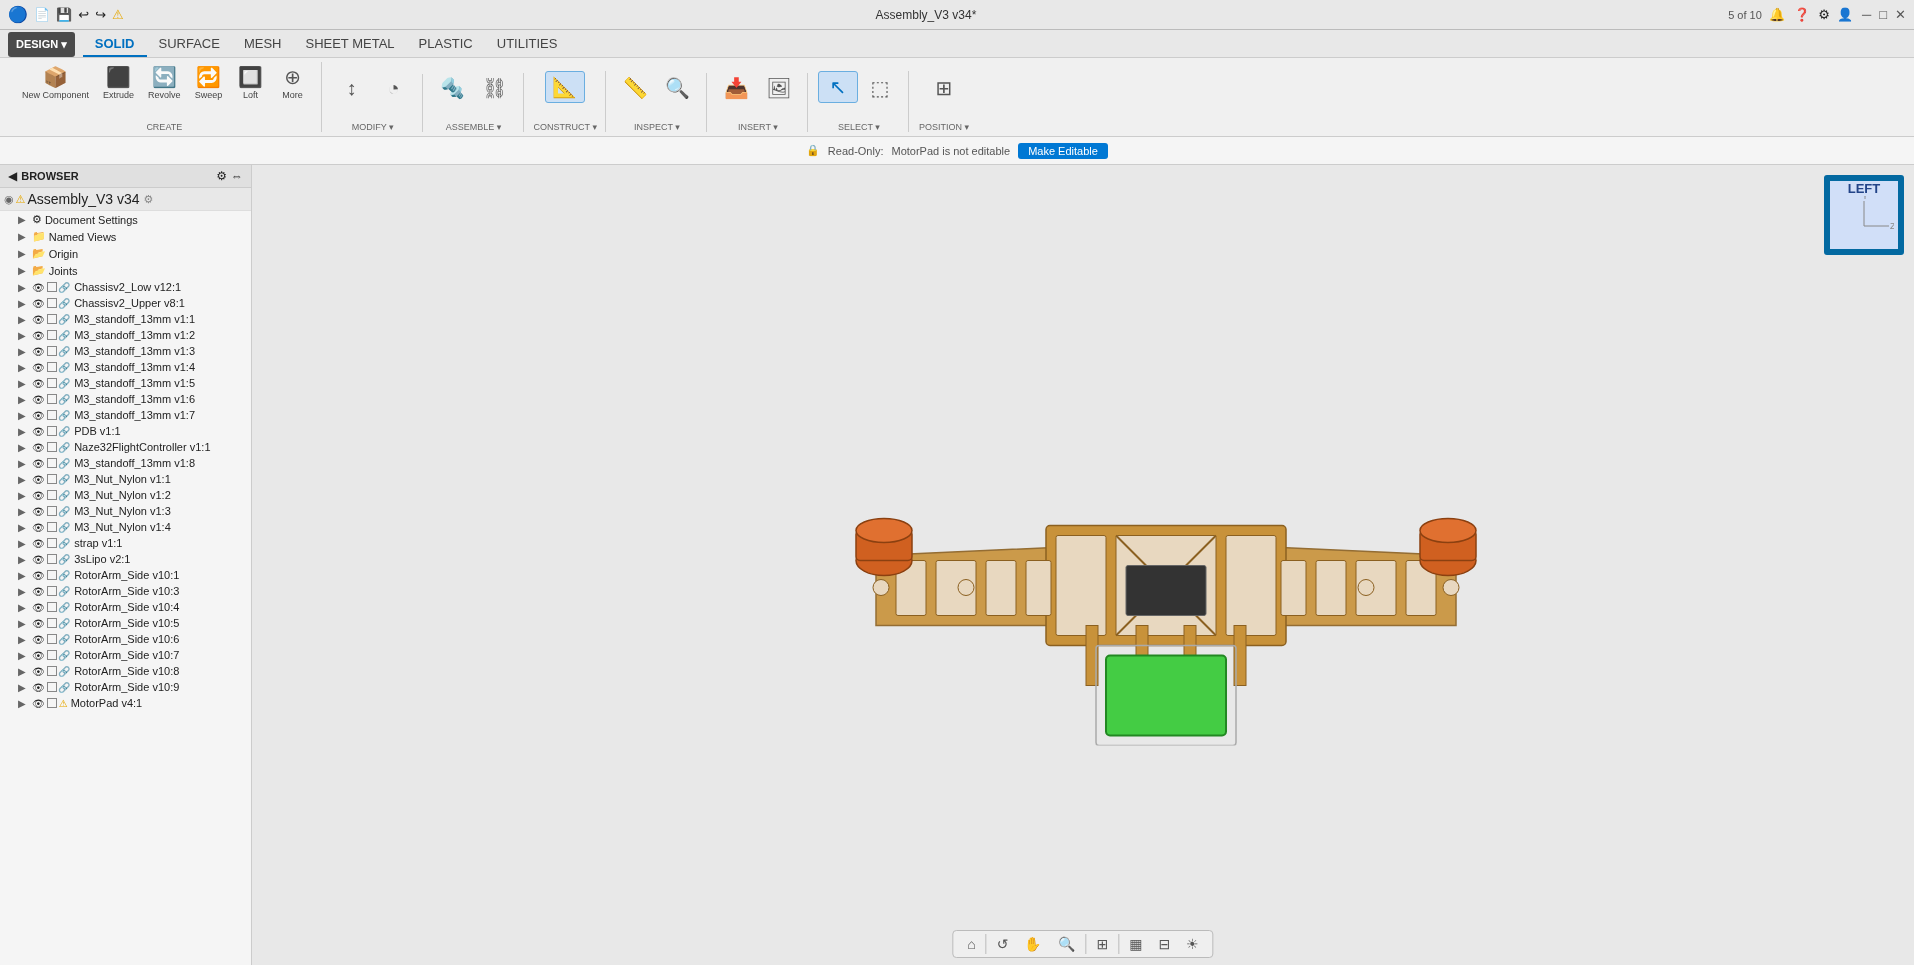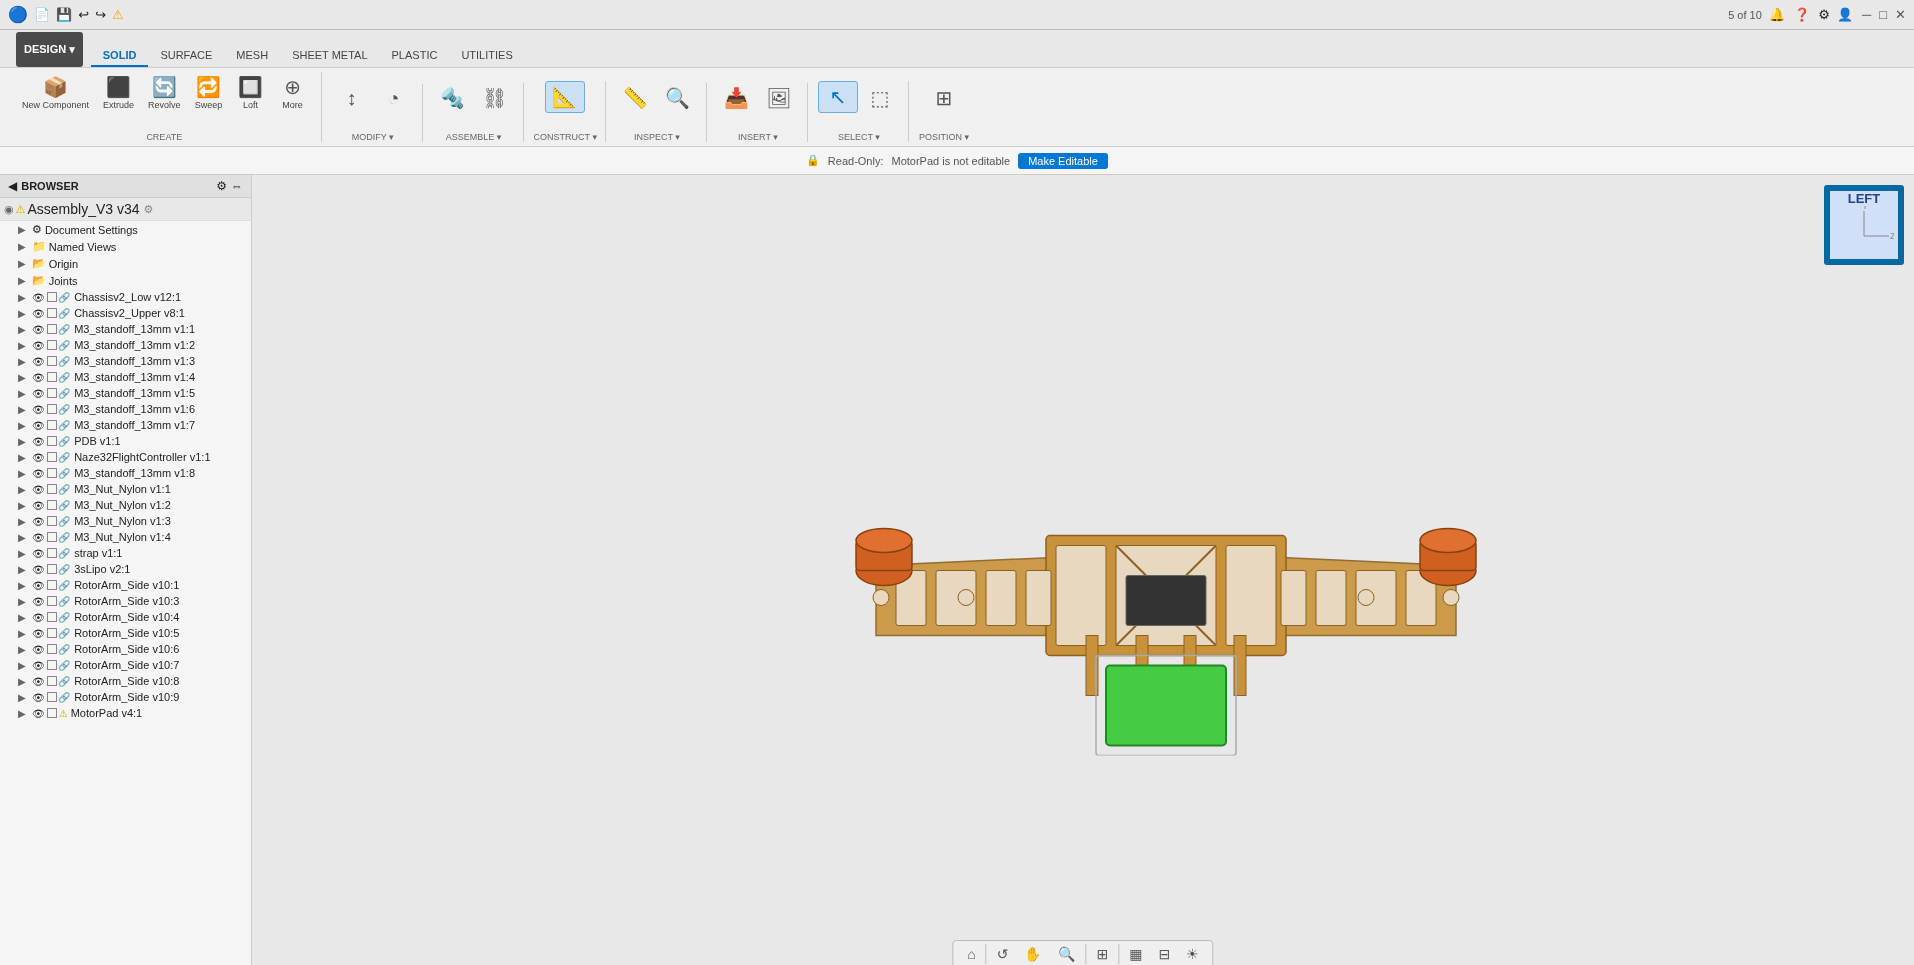--- a/index.html
+++ b/index.html
@@ -18,31 +18,30 @@
     #titlebar .title { font-size: 12px; color: #333; flex: 1; text-align: center; }
 
     
     #ribbon {
       background: #f0f0f0;
       border-bottom: 1px solid #ccc;
     }
     #ribbon-tabs {
       display: flex;
       gap: 0;
-      padding: 2px 16px 0;
+      padding: 2px 8px 0;
       border-bottom: 1px solid #ccc;
       background: #e8e8e8;
     }
     .ribbon-tab {
       padding: 4px 12px;
-      font-size: 11px;
+      font-size: 13px;
       cursor: pointer;
       color: #444;
       border-bottom: 2px solid transparent;
-      margin-top: 13px;
     }
     .ribbon-tab.active {
       color: #0070c0;
       border-bottom: 2px solid #0070c0;
       font-weight: bold;
     }
     #ribbon-content {
       display: flex;
       align-items: flex-end;
       padding: 4px 8px;
@@ -219,20 +218,21 @@
 
 <div id="titlebar">
   <div style="display:flex;align-items:center;gap:6px;">
     <span style="font-size:16px;">🔵</span>
     <span style="font-size:13px;cursor:pointer;">📄</span>
     <span style="font-size:13px;cursor:pointer;">💾</span>
     <span style="font-size:13px;cursor:pointer;">↩</span>
     <span style="font-size:13px;cursor:pointer;">↪</span>
     <span style="font-size:13px;color:#e6a800;">⚠</span>
   </div>
+  <div class="title">Assembly_V3 v34*</div>
   <div style="display:flex;align-items:center;gap:8px;">
     <span style="font-size:11px;color:#555;">5 of 10</span>
     <span style="cursor:pointer;font-size:13px;">🔔</span>
     <span style="cursor:pointer;font-size:13px;">❓</span>
     <span style="cursor:pointer;font-size:13px;">⚙</span>
     <span style="cursor:pointer;font-size:13px;">👤</span>
     <span style="cursor:pointer;font-size:13px;color:#555;">─</span>
     <span style="cursor:pointer;font-size:13px;color:#555;">□</span>
     <span style="cursor:pointer;font-size:13px;color:#555;">✕</span>
   </div>

